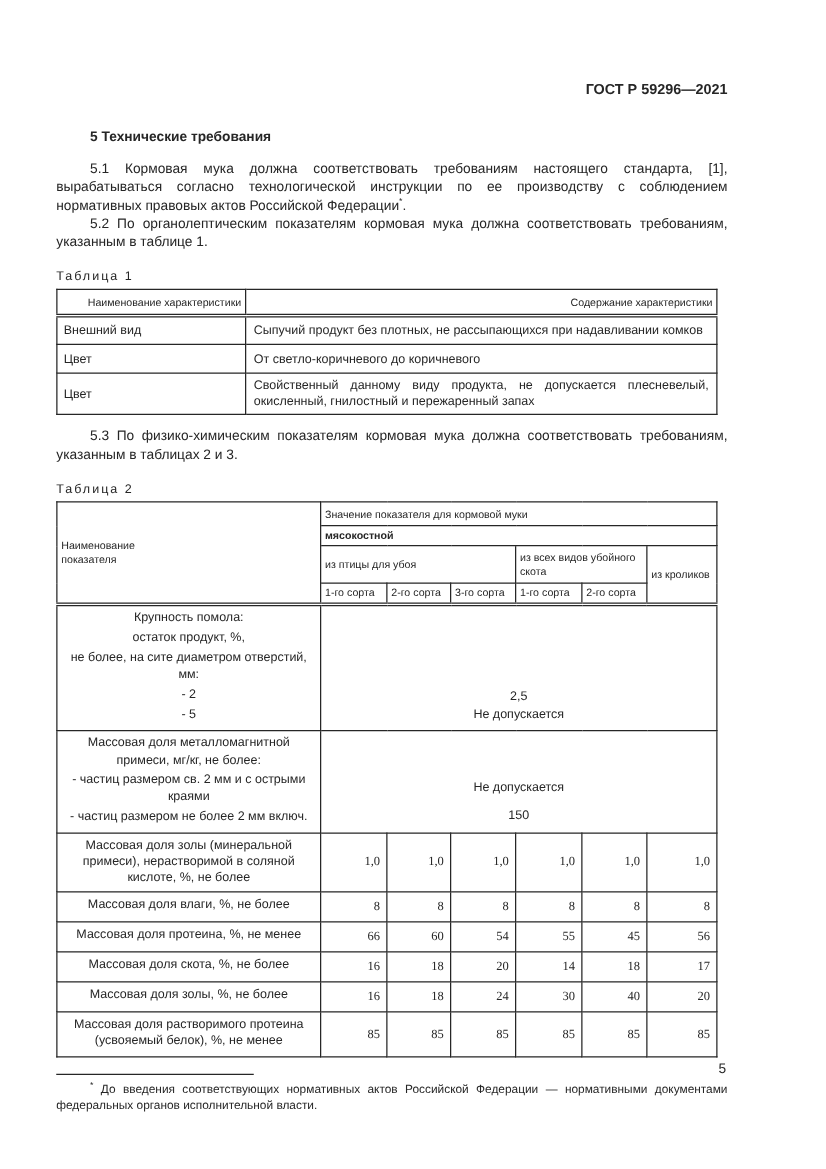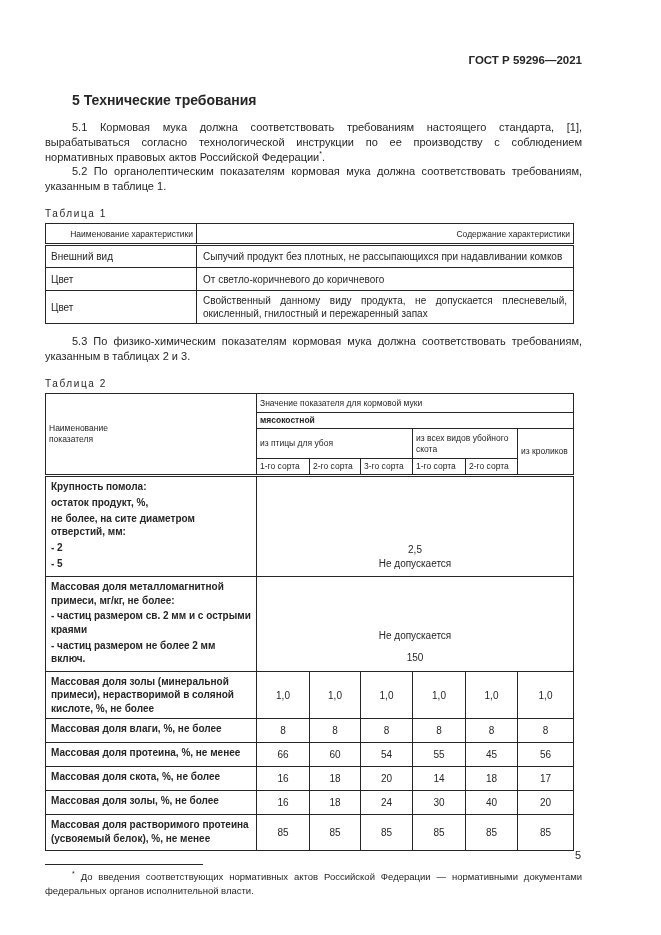--- a/index.html
+++ b/index.html
@@ -1,25 +1,25 @@
 <!DOCTYPE html>
 <html><head>
 <meta charset="utf-8">
 <style>
   html,body { margin:0; padding:0; }
   body {
     width:661px; height:935px; background:#ffffff;
     font-family:"Liberation Sans", sans-serif; color:#262626;
   }
   .page { position:relative; width:661px; height:935px; background:#fff; overflow:hidden; }
-  .content { position:absolute; left:45px; top:54px; width:537px; }
+  .content { position:absolute; left:45px; top:66px; width:537px; }
 
   .doc-header { text-align:right; font-weight:bold; font-size:11.5px; margin-bottom:26px; }
 
-  .sec-title { font-size:14px; font-weight:bold; margin:0 0 12px 0; padding-left:27px; }
+  .sec-title { font-size:11px; font-weight:bold; margin:0 0 12px 0; padding-left:27px; }
 
   p.body-p { font-size:11px; line-height:1.32; text-align:justify; text-indent:27px; margin:0; }
   sup.fnmark { font-size:7px; }
 
   .tbl-label { font-size:10px; letter-spacing:1.6px; margin:15px 0 4px 0; }
 
   table { border-collapse:collapse; width:529px; table-layout:fixed; }
   td { border:1px solid #262626; font-size:10px; vertical-align:middle; padding:2px 5px; }
 
   
@@ -30,23 +30,23 @@
   .t1 td.val { padding:3px 6px; line-height:1.3; text-align:justify; }
 
   
   .t2 .h td { font-size:8.5px; text-align:left; padding:1px 3px; line-height:1.3; }
   .t2 tr.h1 { height:19px; }
   .t2 tr.h2 { height:16px; }
   .t2 tr.h3 { height:30px; }
   .t2 tr.h4 { height:17px; }
   .t2 td.dbl { border-bottom:3px double #262626; }
   .t2 .group-bold { font-weight:bold; }
-  .t2 td.name { font-size:10px; line-height:1.34; text-align:left; padding:3px 5px; vertical-align:top;font-weight:bold; }
+  .t2 td.name { font-size:10px; line-height:1.34; text-align:center; padding:3px 5px; vertical-align:top; }
   .t2 td.name .ln { margin-bottom:2.5px; }
-  .t2 td.num { text-align:center; }
+  .t2 td.num { text-align:right;font-family:Liberation Serif, serif; }
   .t2 td.span-val { text-align:center; vertical-align:bottom; padding-bottom:6px; line-height:1.35; }
   .t2 td.span-val .gap { margin-bottom:9px; }
   .t2 tr.rk { height:88px; }
   .t2 tr.rm { height:77px; }
   .t2 tr.rz { height:46px; }
   .t2 tr.rs { height:24px; }
   .t2 tr.rl { height:36px; }
 
   
   .fn { margin-top:13px; }

